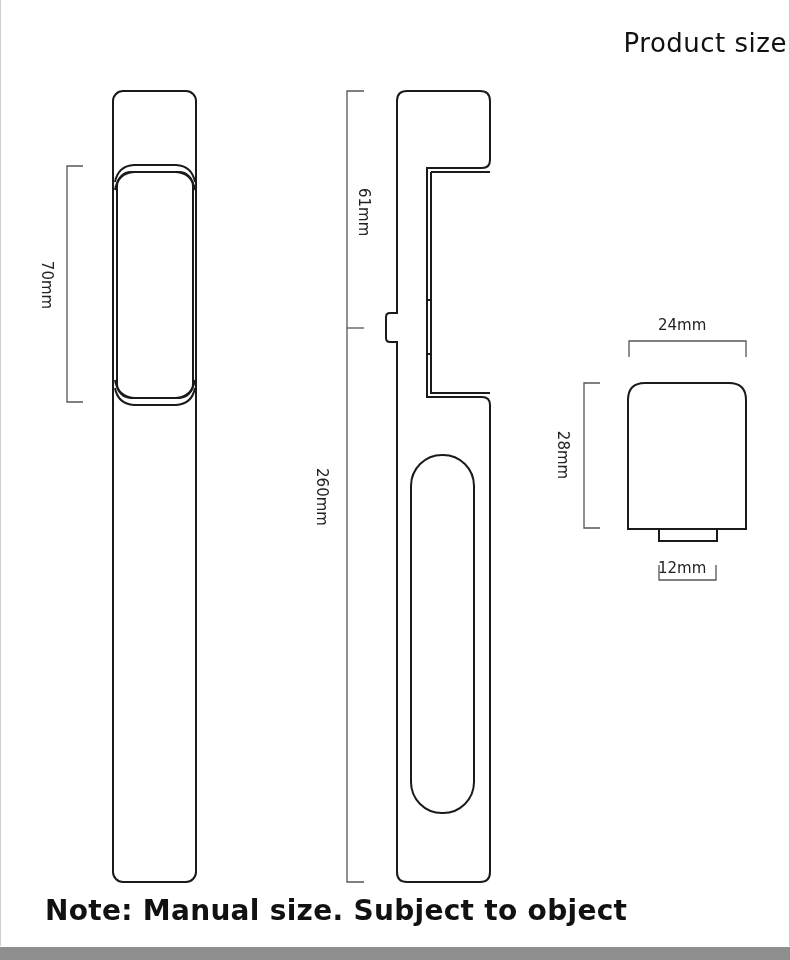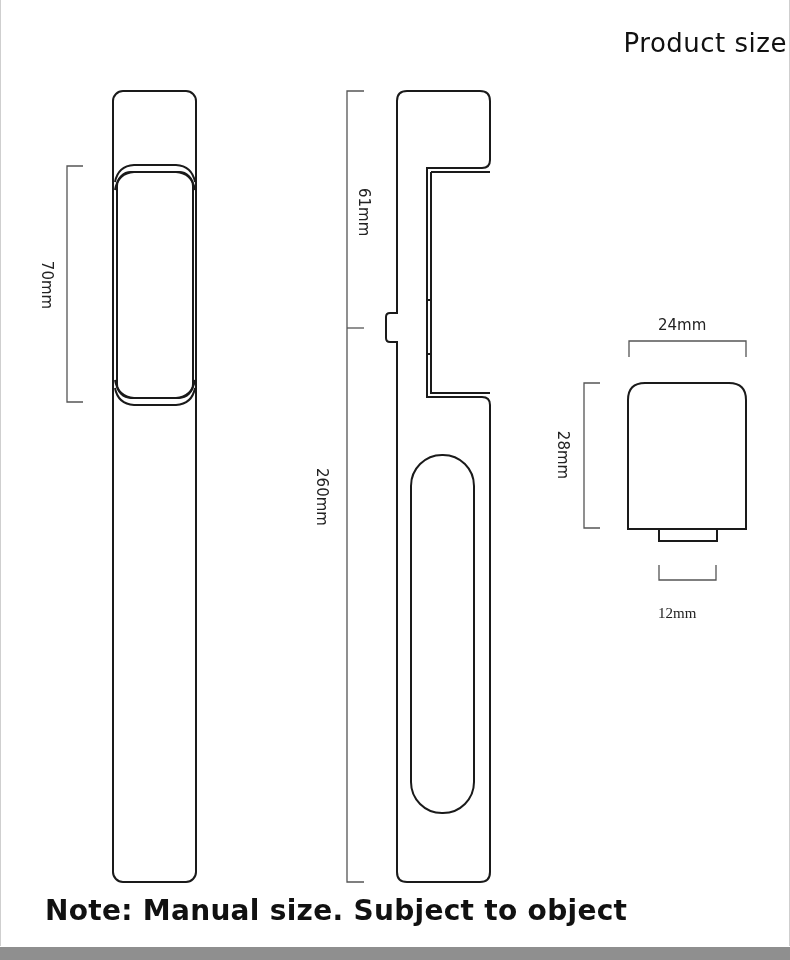--- a/index.html
+++ b/index.html
@@ -65,17 +65,17 @@
   <g fill="none" stroke="#555" stroke-width="1.3">
     <path d="M659,565 L659,580 L716,580 L716,565"></path>
   </g>
 </svg>
 
 <div class="dim rot" style="left:22px; top:276px; width:50px; text-align:center;">70mm</div>
 <div class="dim rot" style="left:342px; top:201px; width:44px; text-align:center;">61mm</div>
 <div class="dim rot" style="left:292px; top:488px; width:60px; text-align:center;">260mm</div>
 <div class="dim" style="left:658px; top:308px;margin-top:8px;">24mm</div>
 <div class="dim rot" style="left:538px; top:446px; width:50px; text-align:center;">28mm</div>
-<div class="dim" style="left:658px; top:605px;font-family:Liberation Serif, serif;">12mm</div>
+<div class="dim" style="left:658px; top:559px;">12mm</div>
 
 <div class="note">Note: Manual size. Subject to object</div>
 
 <div class="bottom-bar"></div>
 
 </body></html>

